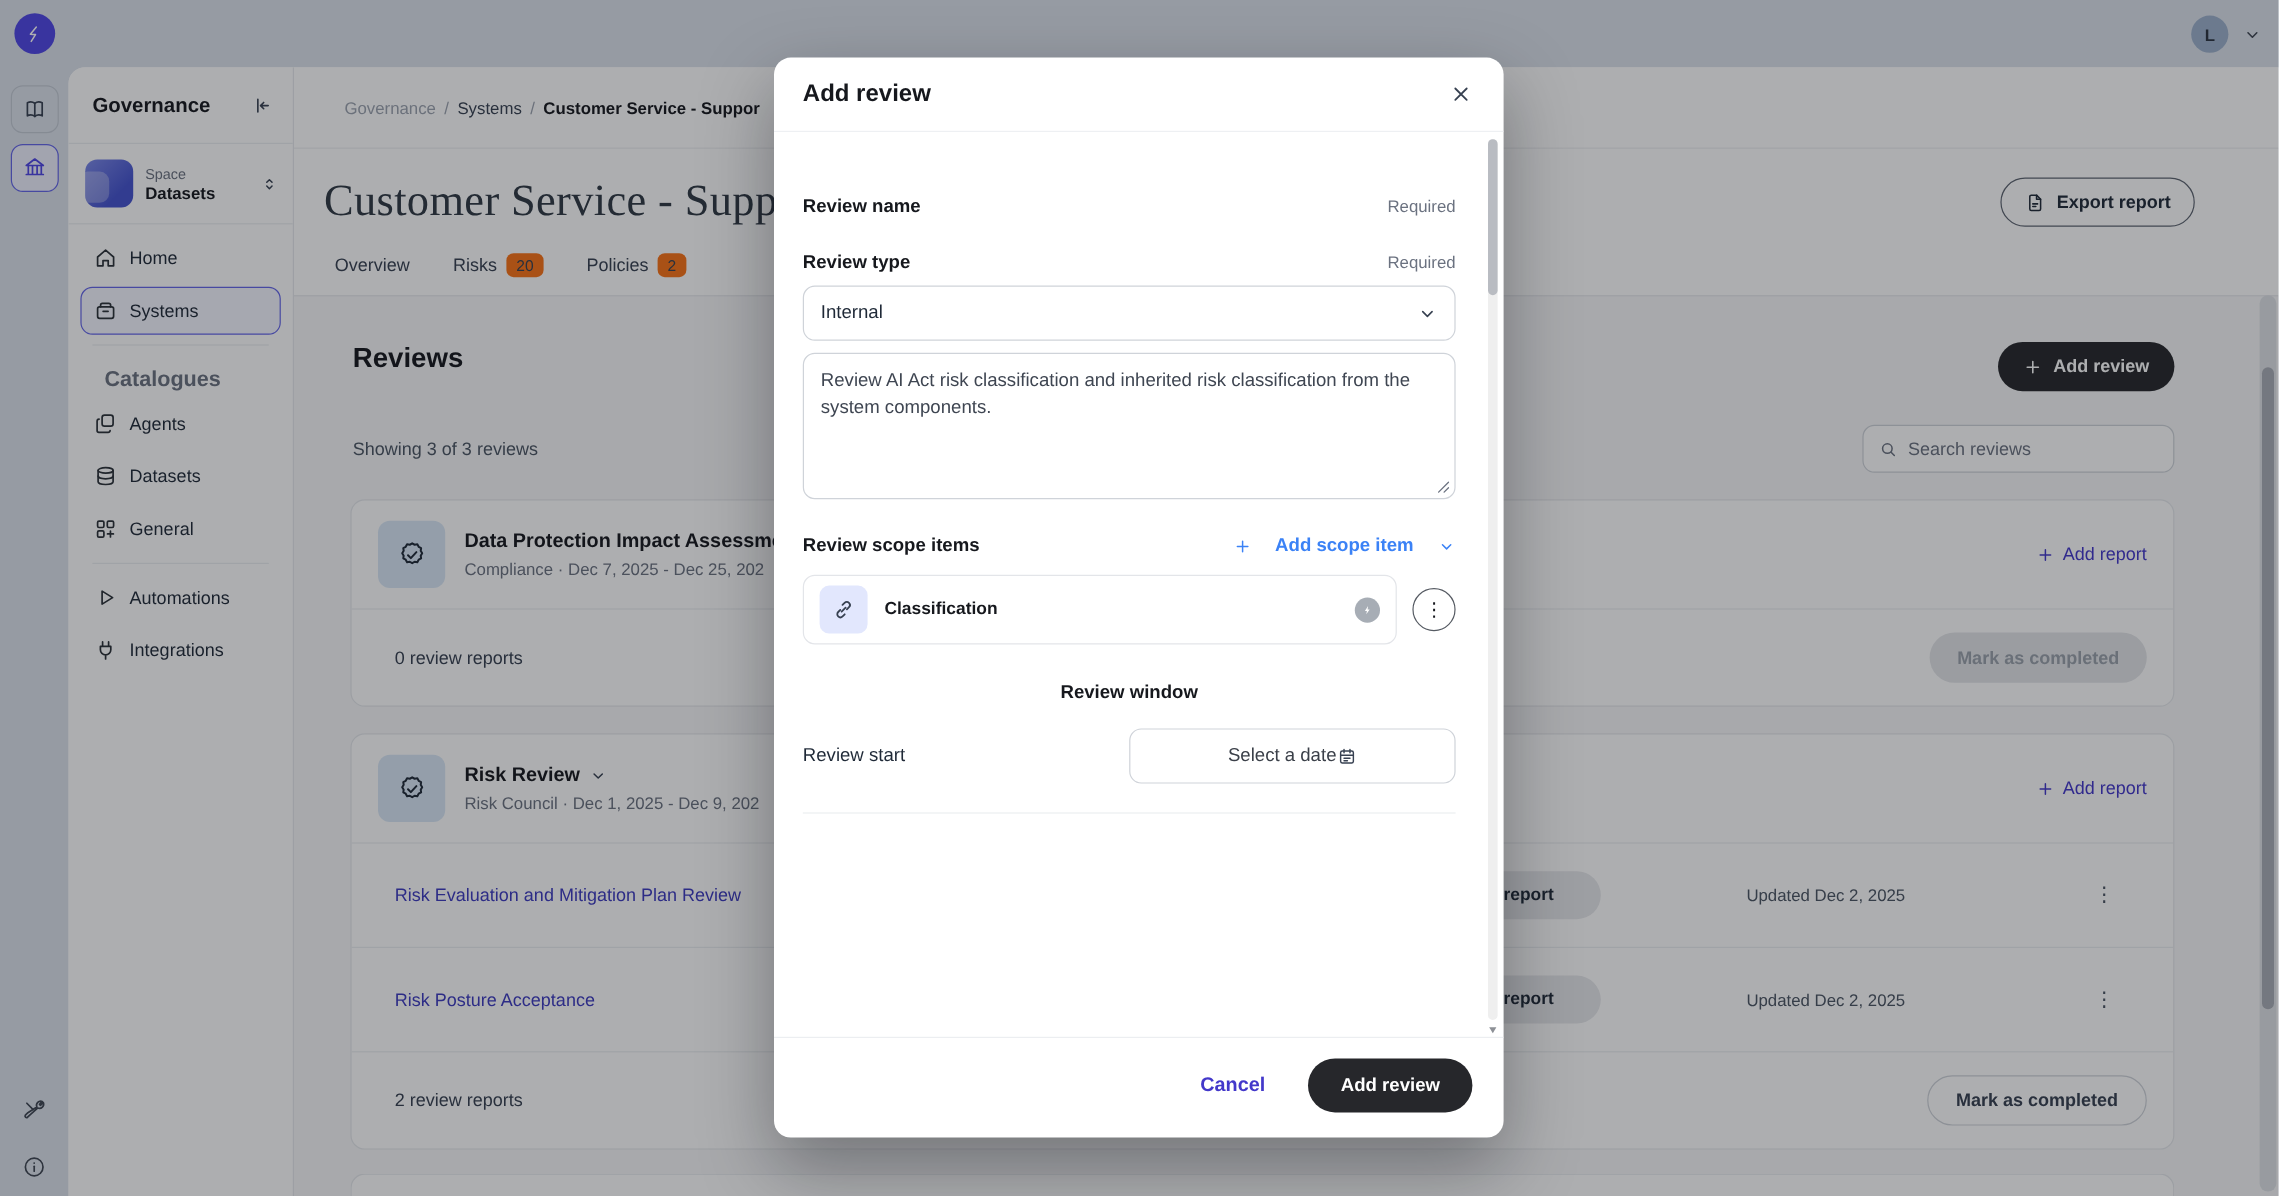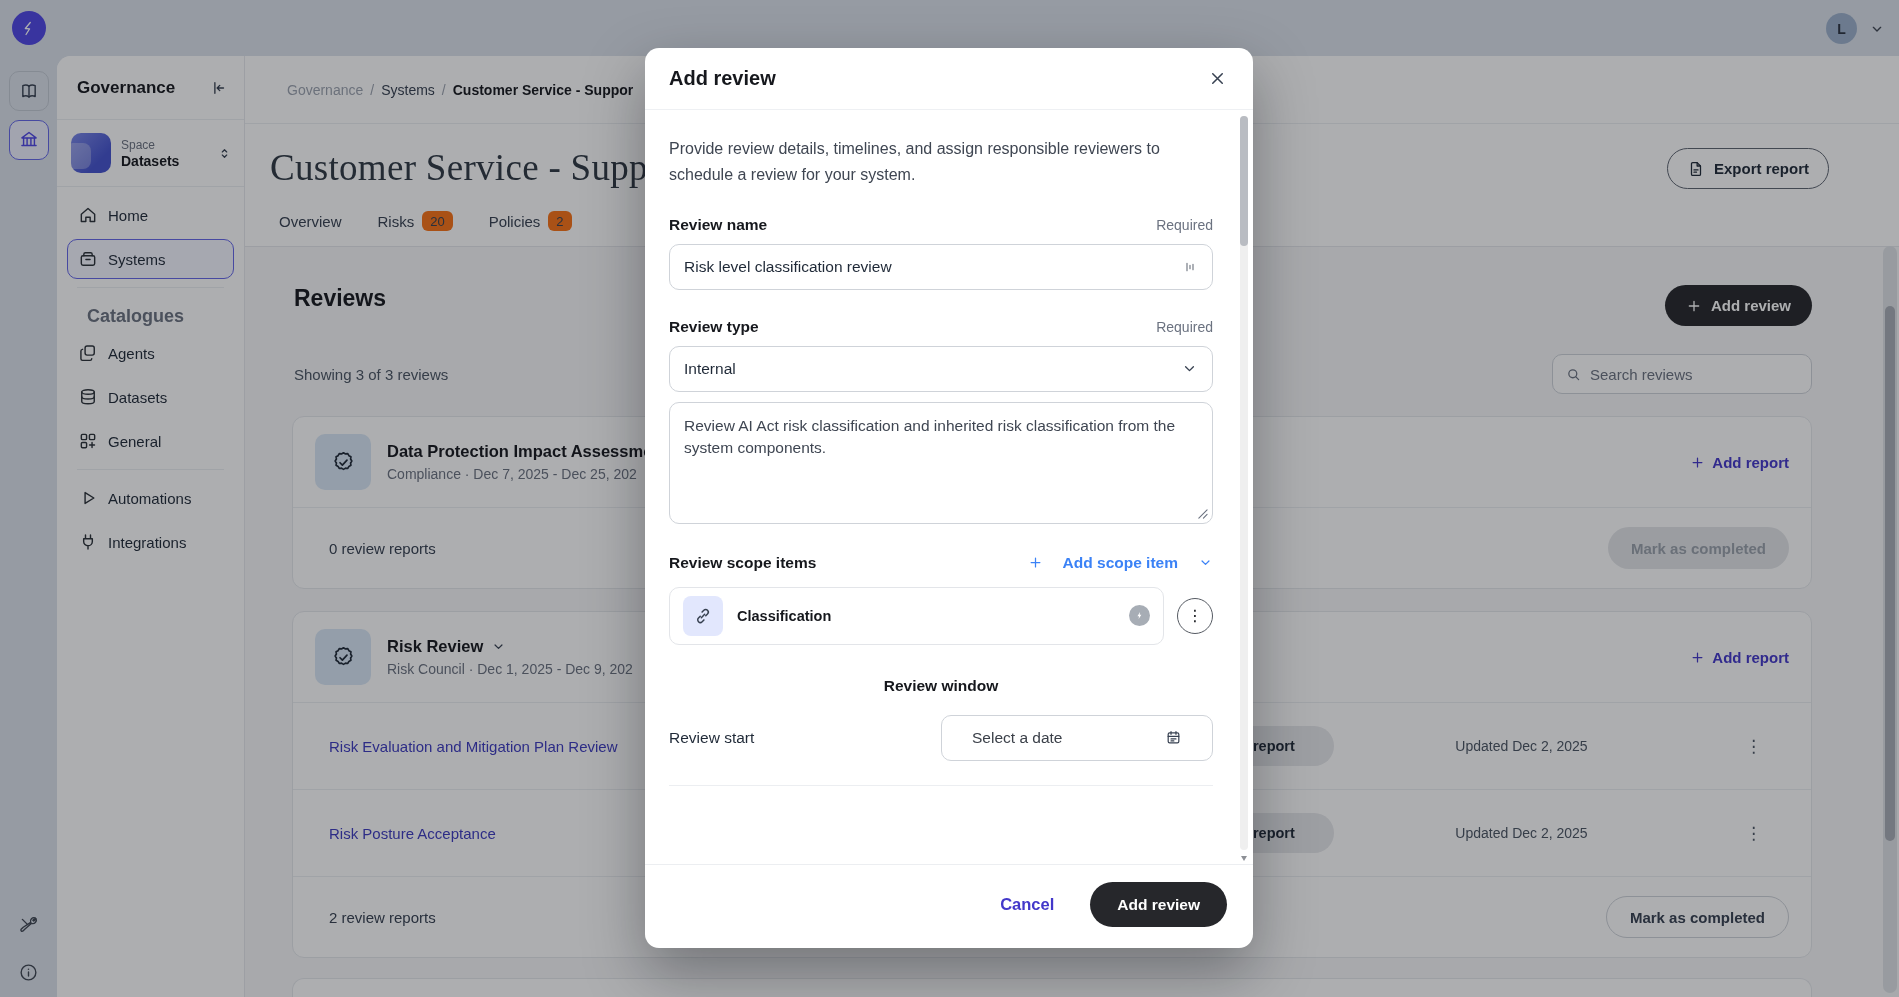--- a/index.html
+++ b/index.html
@@ -58,21 +58,21 @@
   .search-box { width:260px; height:40px; border:1px solid #cfd3d9; border-radius:10px; background:#fff; display:flex; align-items:center; gap:8px; padding:0 12px; color:#6b7280; }
   .search-box input { border:none; outline:none; font-size:15px; color:#374151; width:100%; background:transparent; font-family:inherit; }
   .search-box input::placeholder { color:#6b7280; }
 
   .card { background:#fff; border:1px solid #e6e8ec; border-radius:12px; margin-top:22px; }
   .card-head { display:flex; align-items:center; gap:16px; padding:17px 22px; }
   .badge-sq { width:56px; height:56px; border-radius:10px; background:#d9e7f6; display:flex; align-items:center; justify-content:center; color:#1f2937; flex-shrink:0; }
   .card-title { font-size:16.5px; font-weight:700; display:flex; align-items:center; gap:8px; }
   .card-title .chev { display:flex; color:#374151; cursor:pointer; }
   .card-sub { font-size:14px; color:#6b7280; margin-top:5px; }
-  .add-report { margin-left:auto; color:#4338ca; font-size:15px; font-weight:700; display:flex; align-items:center; gap:7px; cursor:pointer; }
+  .add-report { margin-left:auto; color:#4338ca; font-size:15px; font-weight:400; display:flex; align-items:center; gap:7px; cursor:pointer; }
   .card-foot { border-top:1px solid #eceef1; display:flex; align-items:center; justify-content:space-between; padding:19px 22px; }
   .foot-count { font-size:15px; color:#374151; padding-left:14px; }
   .pill { border-radius:999px; height:42px; padding:0 23px; font-size:15px; font-weight:600; display:flex; align-items:center; cursor:pointer; }
   .pill.disabled { background:#e4e6e9; color:#9aa1ab; border:none; }
   .pill.outline { background:#fff; color:#374151; border:1.5px solid #cfd3d9; }
 
   .rr-row { display:grid; grid-template-columns:1fr 157px 375px 90px; align-items:center; height:87px; padding:0 12px 0 36px; border-top:1px solid #eceef1; }
   .rr-link { color:#3d3bc0; font-size:15px; cursor:pointer; }
   .report-pill { background:#e7e8eb; border-radius:999px; height:40px; display:flex; align-items:center; justify-content:center; font-size:14.5px; font-weight:600; color:#1f2937; cursor:pointer; }
   .rr-updated { font-size:14px; color:#4b5563; text-align:center; }
@@ -103,21 +103,21 @@
   .add-scope { color:#3b82f6; font-size:15.5px; font-weight:600; display:flex; align-items:center; gap:20px; cursor:pointer; }
   .scope-row { display:flex; align-items:center; gap:13px; margin-top:15px; }
   .scope-card { flex:1; height:58px; border:1px solid #e3e5e9; border-radius:10px; display:flex; align-items:center; gap:14px; padding:0 13px; cursor:pointer; }
   .link-sq { width:40px; height:40px; border-radius:8px; background:#e2e7fd; display:flex; align-items:center; justify-content:center; color:#374151; }
   .scope-name { font-size:14.5px; font-weight:700; }
   .bolt-badge { margin-left:auto; width:21px; height:21px; border-radius:50%; background:#a7adb5; display:flex; align-items:center; justify-content:center; }
   .kebab-btn { width:36px; height:36px; border-radius:50%; border:1px solid #565b63; display:flex; align-items:center; justify-content:center; cursor:pointer; color:#16181d; font-size:16px; flex-shrink:0; }
   .window-label { margin-top:32px; font-size:15.5px; font-weight:700;text-align:center; }
   .date-row { margin-top:20px; display:flex; align-items:center; justify-content:space-between; }
   .date-label { font-size:15.5px; color:#1f2937; }
-  .date-box { width:272px; height:46px; border:1px solid #cfd3d9; border-radius:10px; display:flex; align-items:center; justify-content:space-between; padding:0 30px; font-size:15.5px; color:#3b4049; cursor:pointer; background:#fff; }
+  .date-box { width:272px; height:46px; border:1px solid #cfd3d9; border-radius:10px; display:flex; align-items:center; justify-content:center; padding:0 12px; font-size:15.5px; color:#3b4049; cursor:pointer; background:#fff; }
   .m-section-div { height:1px; background:#eceef1; margin-top:24px; }
   .m-scrollbar { position:absolute; right:5px; top:6px; bottom:14px; width:8px; background:#efefef; border-radius:4px; }
   .m-scroll-thumb { position:absolute; top:0; left:0; width:8px; height:130px; background:#b9bcc2; border-radius:4px; }
   .m-scroll-arrow { position:absolute; bottom:-11px; left:1px; width:0; height:0; border-left:3.5px solid transparent; border-right:3.5px solid transparent; border-top:5px solid #8d9096; }
   .m-foot { border-top:1px solid #eceef1; padding:17px 26px 21px; display:flex; align-items:center; justify-content:flex-end; gap:36px; flex-shrink:0; }
   .cancel-link { color:#4338ca; font-size:16.5px; font-weight:600; cursor:pointer; }
   .submit-btn { background:#26272b; color:#fff; border:none; border-radius:999px; height:45px; padding:0 27px; font-size:15.5px; font-weight:600; cursor:pointer; }
 
   
   .user-zone { position:absolute; right:14px; top:13px; display:flex; align-items:center; gap:12px; z-index:2; cursor:pointer; }
@@ -422,33 +422,24 @@
     <div class="m-head">
       <div class="m-title">Add review</div>
       <span class="m-close">
           <svg width="19" height="19" viewBox="0 0 24 24" fill="none" stroke="currentColor" stroke-width="1.9" stroke-linecap="round">
             <path d="M6 6l12 12M18 6 6 18"></path>
           </svg>
         </span>
     </div>
 
     <div class="m-body">
-      <div class="m-desc">Provide review details, timelines, and assign responsible reviewers to schedule a review for your system.</div>
 
       <div class="field-head">
         <span class="f-label">Review name</span>
         <span class="f-required">Required</span>
-      </div>
-      <div class="f-input">
-        <input value="Risk level classification review" style="">
-        <span>
-            <svg width="16" height="16" viewBox="0 0 24 24" fill="none" stroke="#8a8f98" stroke-width="2.1" stroke-linecap="round">
-              <path d="M7.5 6.5v11M12 9.5v5M16.5 8v8"></path>
-            </svg>
-          </span>
       </div>
 
       <div class="field-head">
         <span class="f-label">Review type</span>
         <span class="f-required">Required</span>
       </div>
       <div class="f-input f-select">
         <span>Internal</span>
         <span>
             <svg width="17" height="17" viewBox="0 0 24 24" fill="none" stroke="#374151" stroke-width="1.9" stroke-linecap="round" stroke-linejoin="round">

